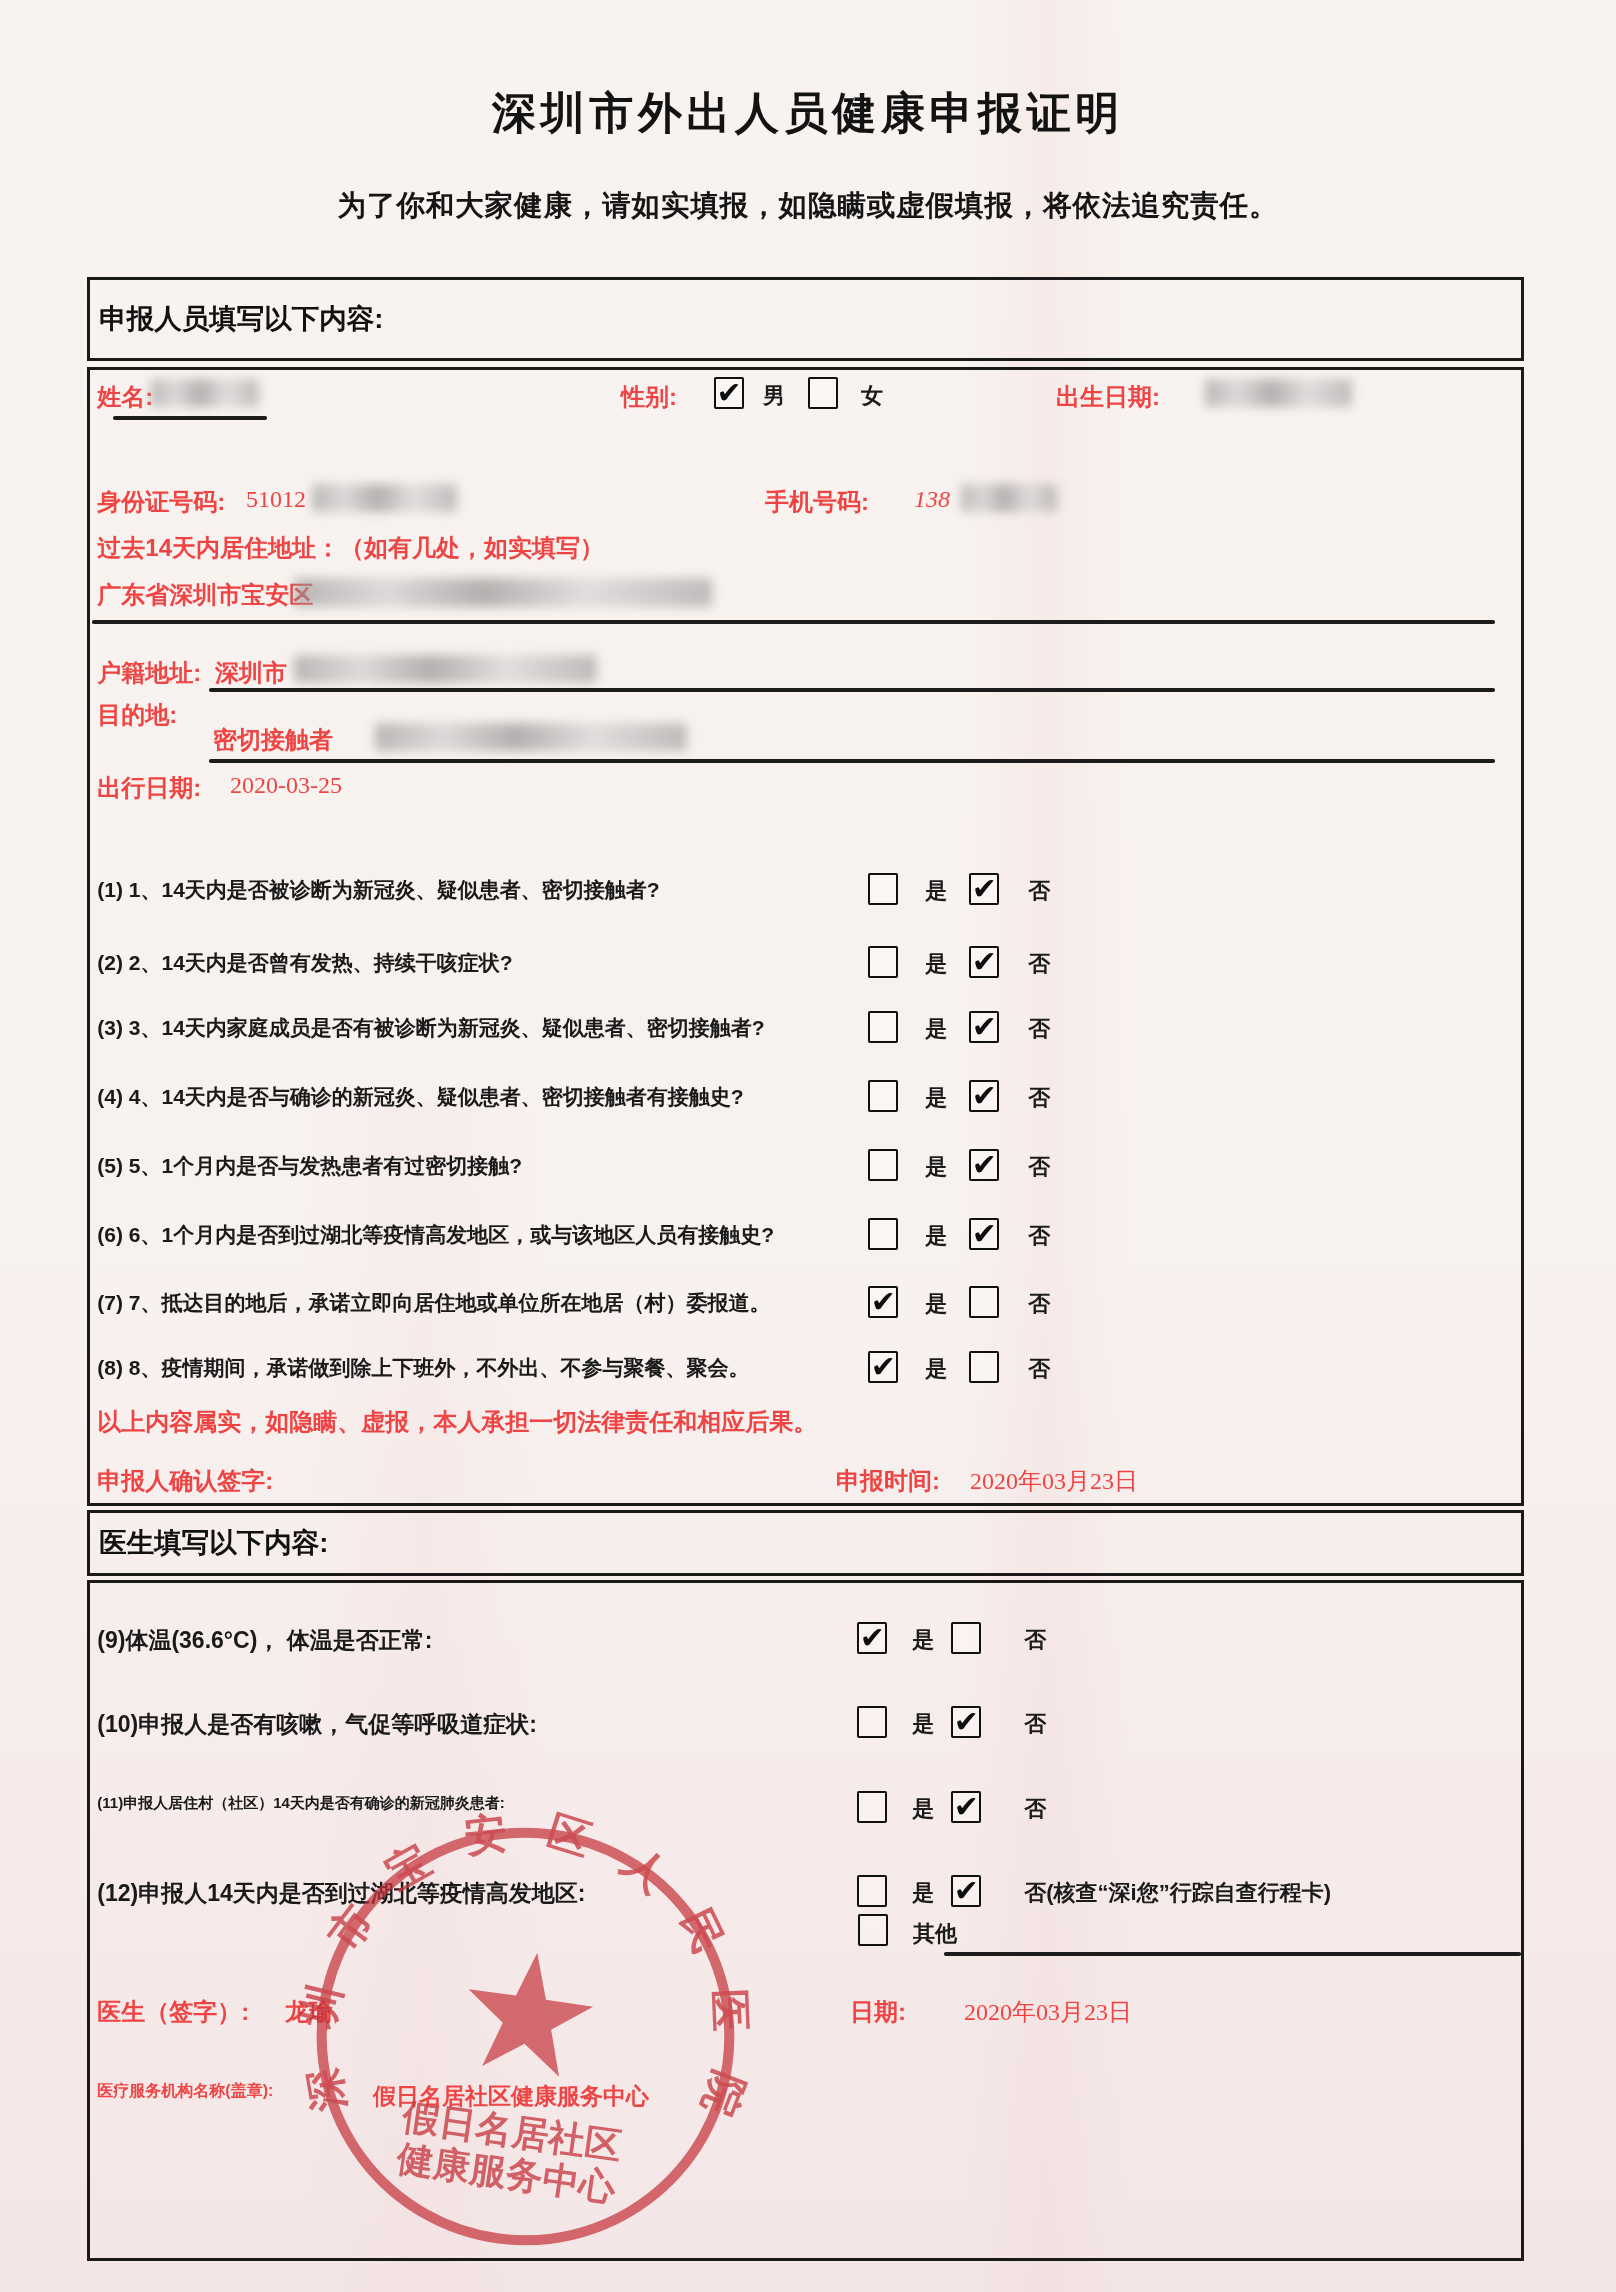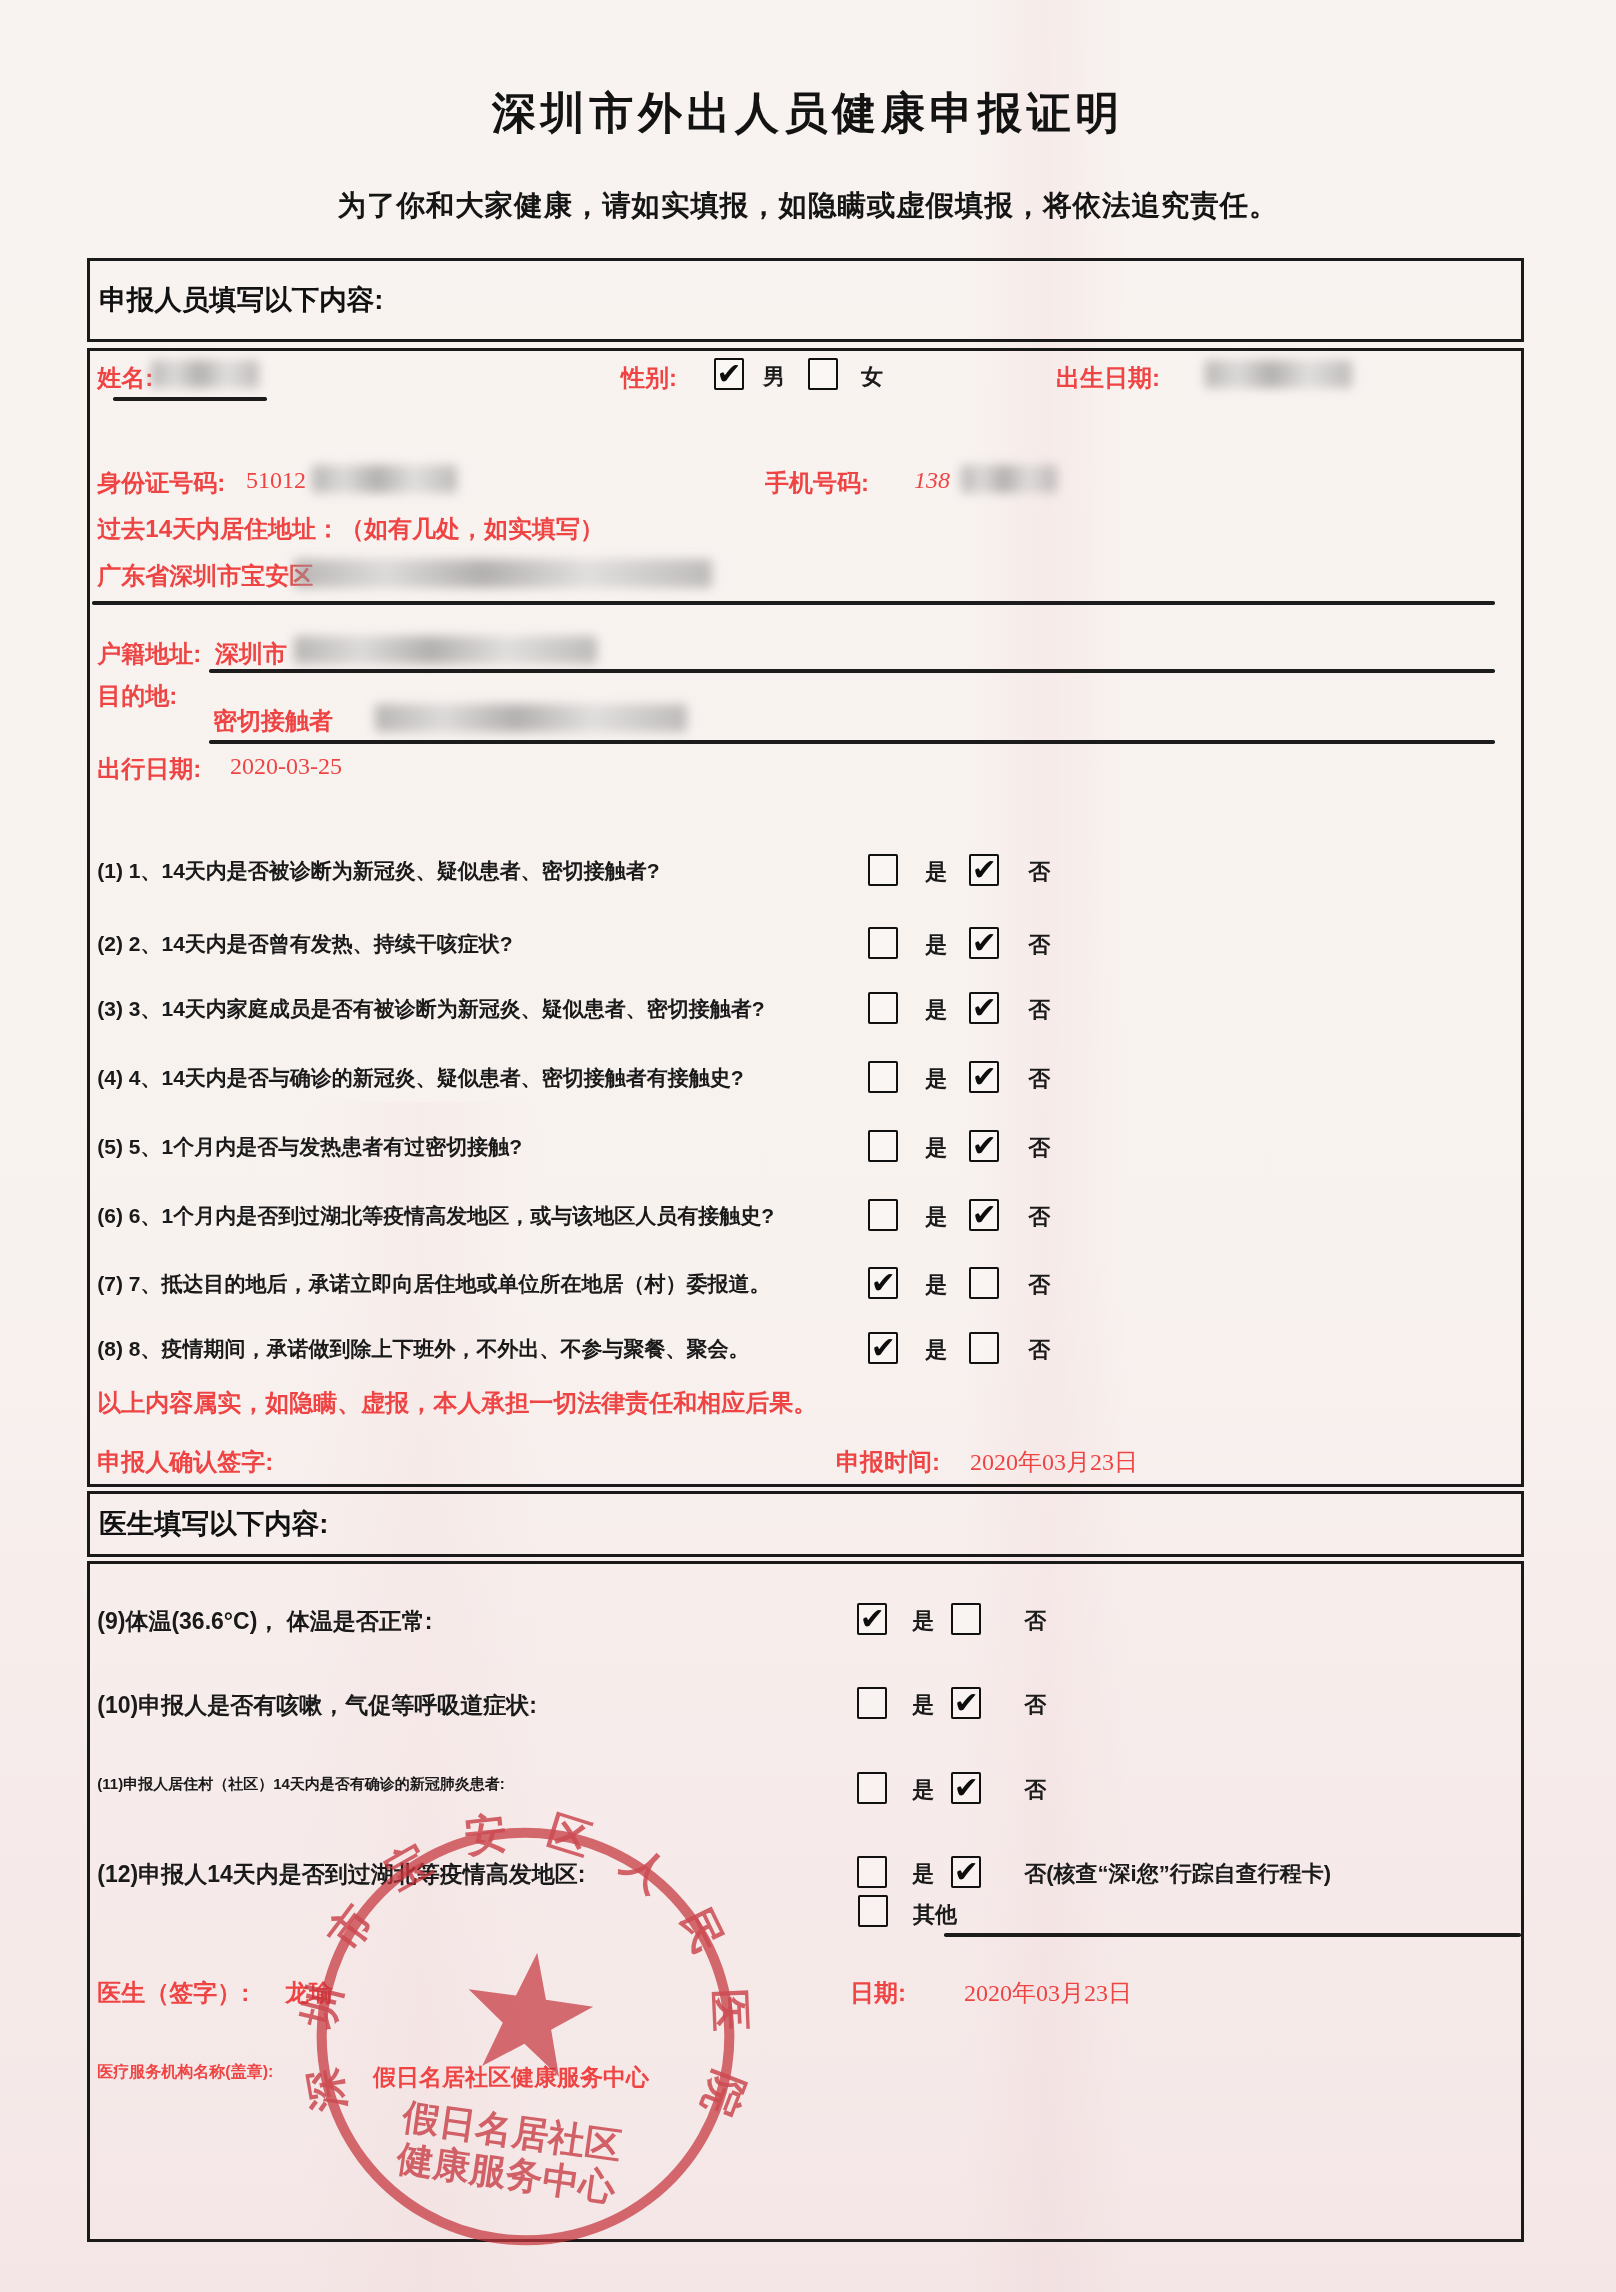--- a/index.html
+++ b/index.html
@@ -14,21 +14,21 @@
   .page-title{
     position:absolute;top:84px;left:0;width:100%;text-align:center;
     font-size:44px;font-weight:700;letter-spacing:4.6px;color:#131313;
   }
   .page-subtitle{
     position:absolute;top:187px;left:0;width:100%;text-align:center;
     font-size:28.5px;font-weight:700;letter-spacing:0.9px;color:#151515;
   }
   .box{
     position:absolute;left:87px;width:1437px;border:3.7px solid #1a1a1a;
-    box-sizing:border-box;background:transparent;
+    box-sizing:border-box;background:transparent;margin-top:19px;
   }
   .hdrbox{display:flex;align-items:center;}
   .hdrtext{font-size:27.5px;font-weight:700;padding-left:9.2px;color:#111;}
   .row{position:absolute;white-space:nowrap;font-size:24px;font-weight:600;color:#ef4444;}
   .qrow{position:absolute;left:7.3px;right:7.3px;height:37px;}
   .qtext{position:absolute;left:0;top:2.8px;font-size:21px;font-weight:600;white-space:nowrap;color:#1a1a1a;}
   .val{font-family:"Liberation Serif","DejaVu Serif",serif;font-weight:400;}
   .cb{
     position:absolute;top:0;width:26px;height:27.5px;border:2.8px solid #101010;border-radius:1.8px;
     display:flex;align-items:center;justify-content:center;

